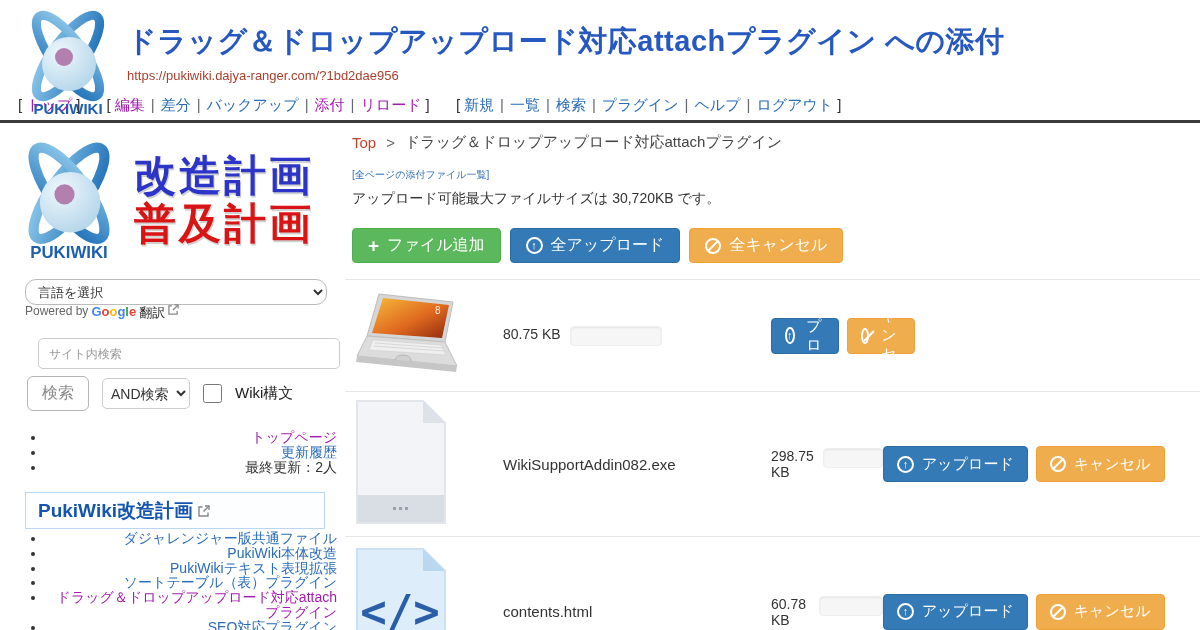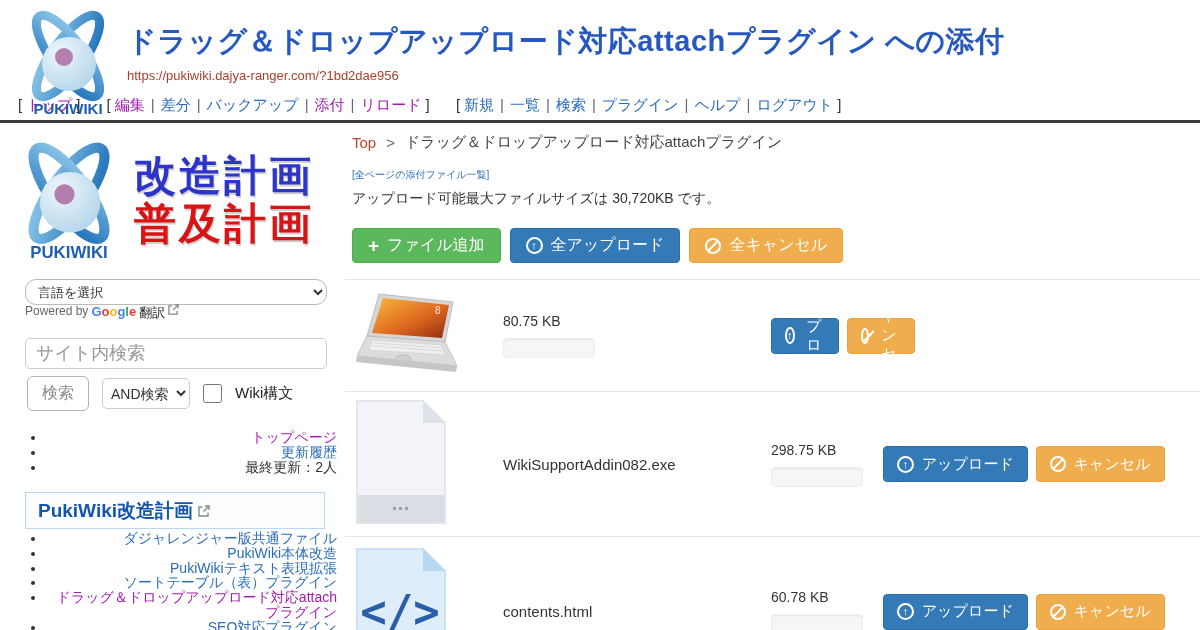--- a/index.html
+++ b/index.html
@@ -32,22 +32,22 @@
   .banner-line1 { color:#2d35c8; }
   .banner-line2 { color:#d81414; }
 
   .lang-select { position:absolute; left:25px; top:279px; width:302px; height:26px;
                  font-size:13px; color:#333; border:1px solid #bbb; border-radius:11px; padding:0 8px; background:#fff; }
   .powered { position:absolute; left:25px; top:304px; font-size:12px; color:#666; display:flex; align-items:flex-start; gap:3px; }
   .powered .gl { font-weight:bold; font-size:13px; }
   .g1,.g4 { color:#4285F4; } .g2,.g6 { color:#EA4335; } .g3 { color:#FBBC05; } .g5 { color:#34A853; }
   .powered .trans { color:#222; font-size:13px; }
 
-  .site-search { position:absolute; left:25px; top:338px; width:302px; height:31px;
-                 border:1px solid #ccc; border-radius:5px; padding:0 10px; font-size:18px; color:#333; }
+  .site-search { position:absolute; left:38px; top:338px; width:302px; height:31px;
+                 border:1px solid #ccc; border-radius:5px; padding:0 10px; font-size:12px; color:#333; }
   .site-search::placeholder { color:#999; }
 
   .search-row { position:absolute; left:27px; top:376px; display:flex; align-items:center; gap:13px; }
   .btn-search { width:62px; height:35px; background:#fff; border:1px solid #b5b5b5; border-radius:6px;
                 font-size:16px; color:#8a8a8a; cursor:pointer; }
   .mode-select { height:31px; font-size:14px; color:#333; border:1px solid #ccc; border-radius:5px; background:#fff; padding:0 4px; }
   .wiki-chk { width:19px; height:19px; }
   .wiki-lbl { font-size:15px; color:#222; }
 
   .side-list { position:absolute; left:27px; width:310px; list-style:disc; padding-left:19px;
@@ -83,21 +83,21 @@
            font-size:11px; font-weight:bold; line-height:1; }
   .ic-ban { width:16px; height:16px; border:2px solid #fff; border-radius:50%; position:relative; display:inline-block; }
   .ic-ban::after { content:""; position:absolute; left:-1px; top:5px; width:14px; height:2px; background:#fff;
                    transform:rotate(-45deg); }
 
   .files { position:absolute; left:345px; top:279px; width:855px; }
   .file-row { display:grid; grid-template-columns:150px 268px 112px auto; align-items:center;
               border-top:1px solid #e7e7e7; padding-left:8px; }
   .row-1 { height:112px; } .row-2 { height:145px; } .row-3 { height:150px; }
   .file-name { font-size:15px; color:#333; }
-  .size-col { display:flex; flex-direction:column; gap:9px; }
+  .size-col { display:flex; flex-direction:row; gap:9px; }
   .file-size { font-size:14px; color:#333; }
   .progress { width:92px; height:20px; background:#f6f6f6; border:1px solid #efefef; border-radius:4px;
               box-shadow:inset 0 1px 2px rgba(0,0,0,.07); }
   .actions { display:flex; gap:8px; }
 </style>
 </head>
 <body>
 
 <div class="header-logo">
   <svg viewBox="0 0 108 116" width="108" height="116">

